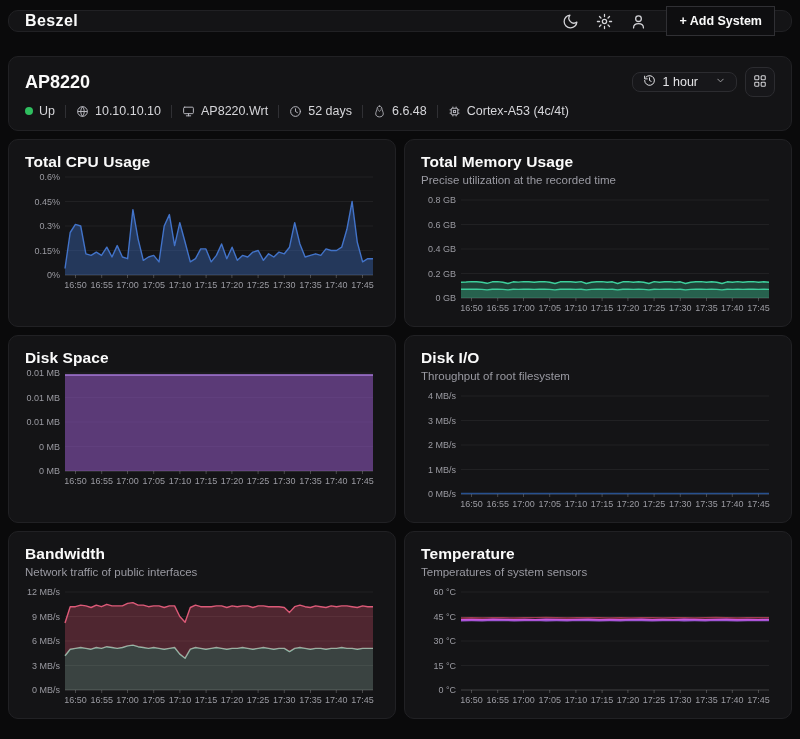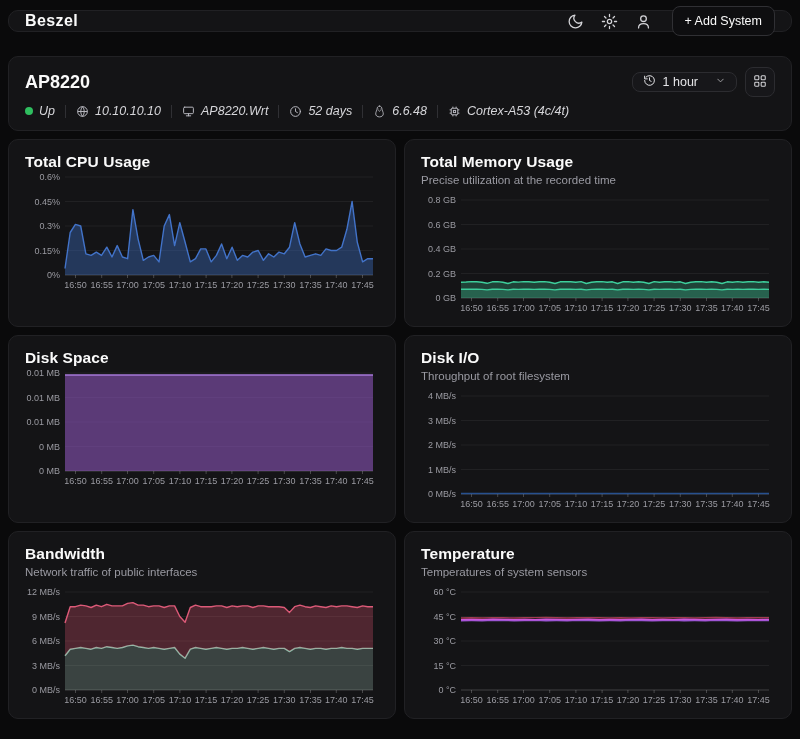--- a/index.html
+++ b/index.html
@@ -16,42 +16,42 @@
   }
   .logo { font-size:16px; font-weight:800; letter-spacing:.4px; }
   .topbar-right { margin-left:auto; display:flex; align-items:center; gap:6px; }
   .icon-btn {
     width:28px; height:28px; border:none; background:transparent; color:#d4d4d8;
     display:flex; align-items:center; justify-content:center; border-radius:6px; cursor:pointer; padding:0;
   }
   .icon-btn svg, .meta-item svg { display:block; }
   .add-btn {
     margin-left:8px; height:30px; padding:0 12px;
-    background:#0e0e10; color:#fafafa; border:1px solid #303034; border-radius:8px;
-    font-size:12.5px; font-weight:400; font-family:inherit; cursor:pointer;
+    background:#0e0e10; color:#fafafa; border:1px solid #303034; border-radius:0;
+    font-size:12.5px; font-weight:700; font-family:inherit; cursor:pointer;
   }
   .system-card {
     margin:24px 8px 0; background:#141416; border:1px solid #212124; border-radius:10px;
     padding:10px 16px 12px;
   }
   .system-top { display:flex; align-items:center; }
   .system-name { margin:0; font-size:18px; font-weight:700; }
   .system-controls { margin-left:auto; display:flex; align-items:center; gap:8px; }
   .range-select {
     height:20px; display:flex; align-items:center; gap:7px; padding:0 10px;
     background:#17171a; border:1px solid #2c2c30; border-radius:8px;
     font-size:12.5px; color:#e4e4e7; cursor:pointer;
   }
   .range-select .chev { margin-left:10px; opacity:.7; }
   .layout-btn {
     width:30px; height:30px; background:#17171a; border:1px solid #2c2c30; border-radius:8px;
     color:#d4d4d8; display:flex; align-items:center; justify-content:center; cursor:pointer; padding:0;
   }
   .meta-row { display:flex; align-items:center; gap:10px; margin-top:7px; flex-wrap:wrap; }
-  .meta-item { display:flex; align-items:center; gap:6px; font-size:12.5px; color:#d6d6da;font-style:italic; }
+  .meta-item { display:flex; align-items:center; gap:6px; font-size:12.5px; color:#d6d6da; }
   .meta-item svg { color:#b9b9c0; }
   .sep { width:1px; height:13px; background:#303034; }
   .dot { width:8px; height:8px; border-radius:50%; background:#2fbe5f; }
   .grid {
     margin:8px 8px 0; display:grid; grid-template-columns:1fr 1fr; gap:8px;
   }
   .card {
     height:188px; background:#141416; border:1px solid #212124; border-radius:10px;
     padding:13px 16px 8px;
   }

